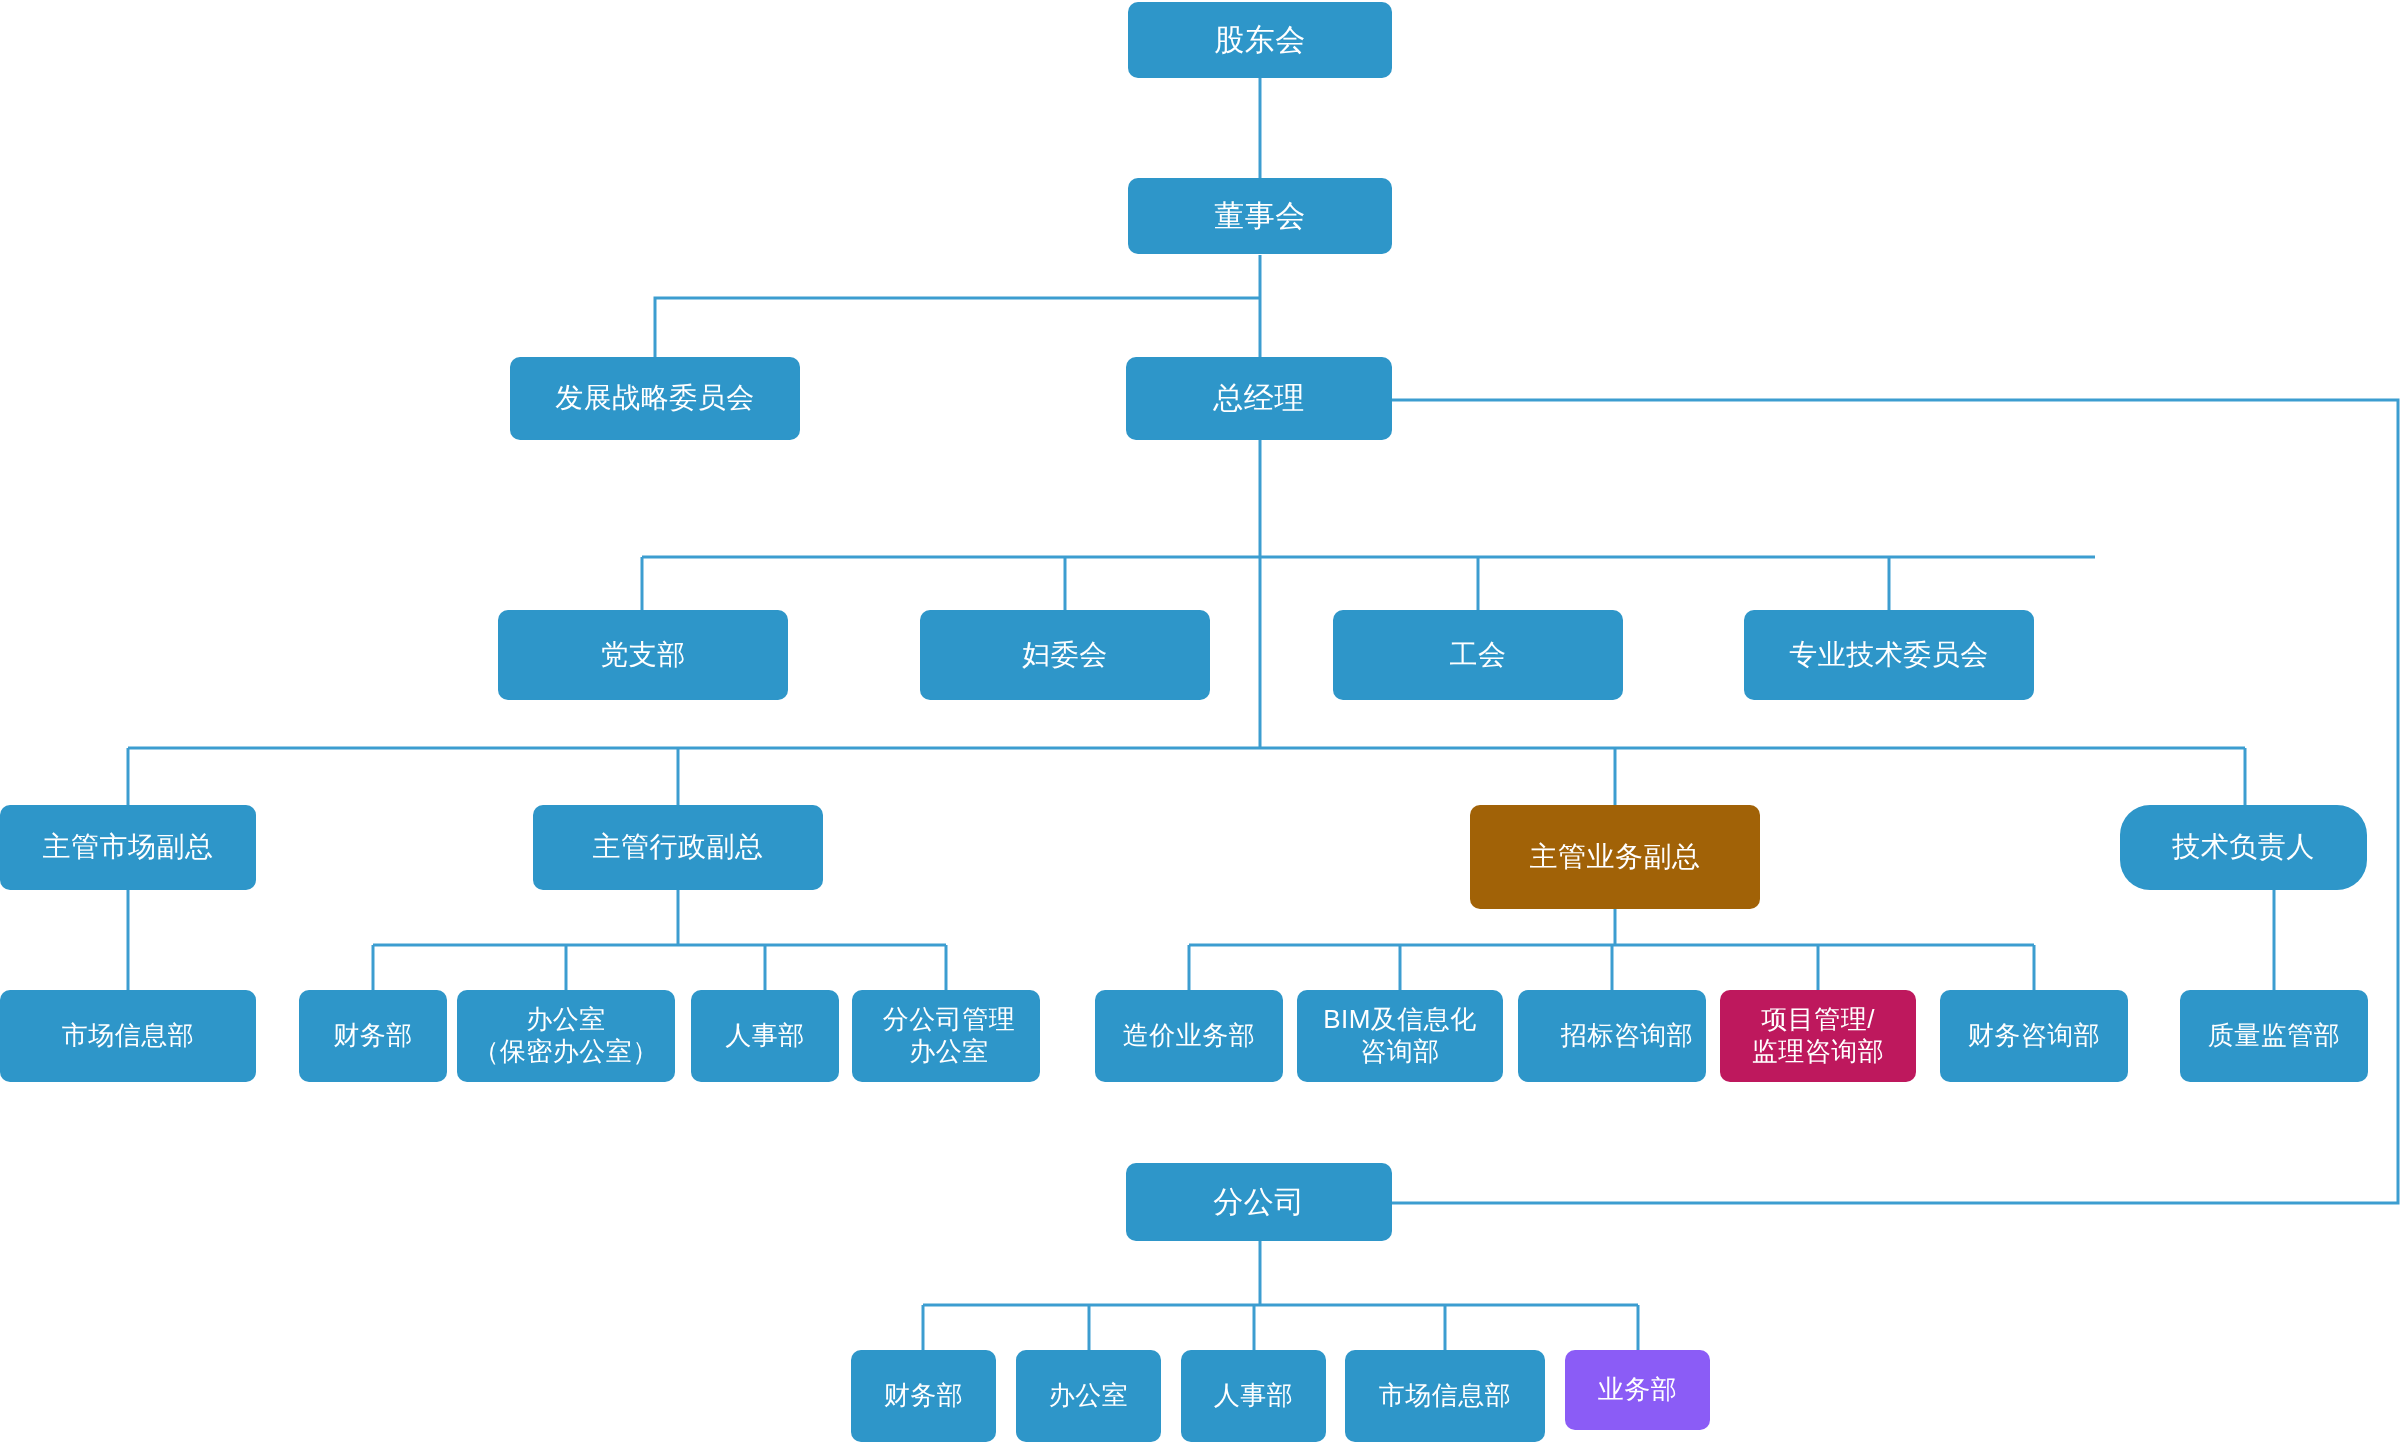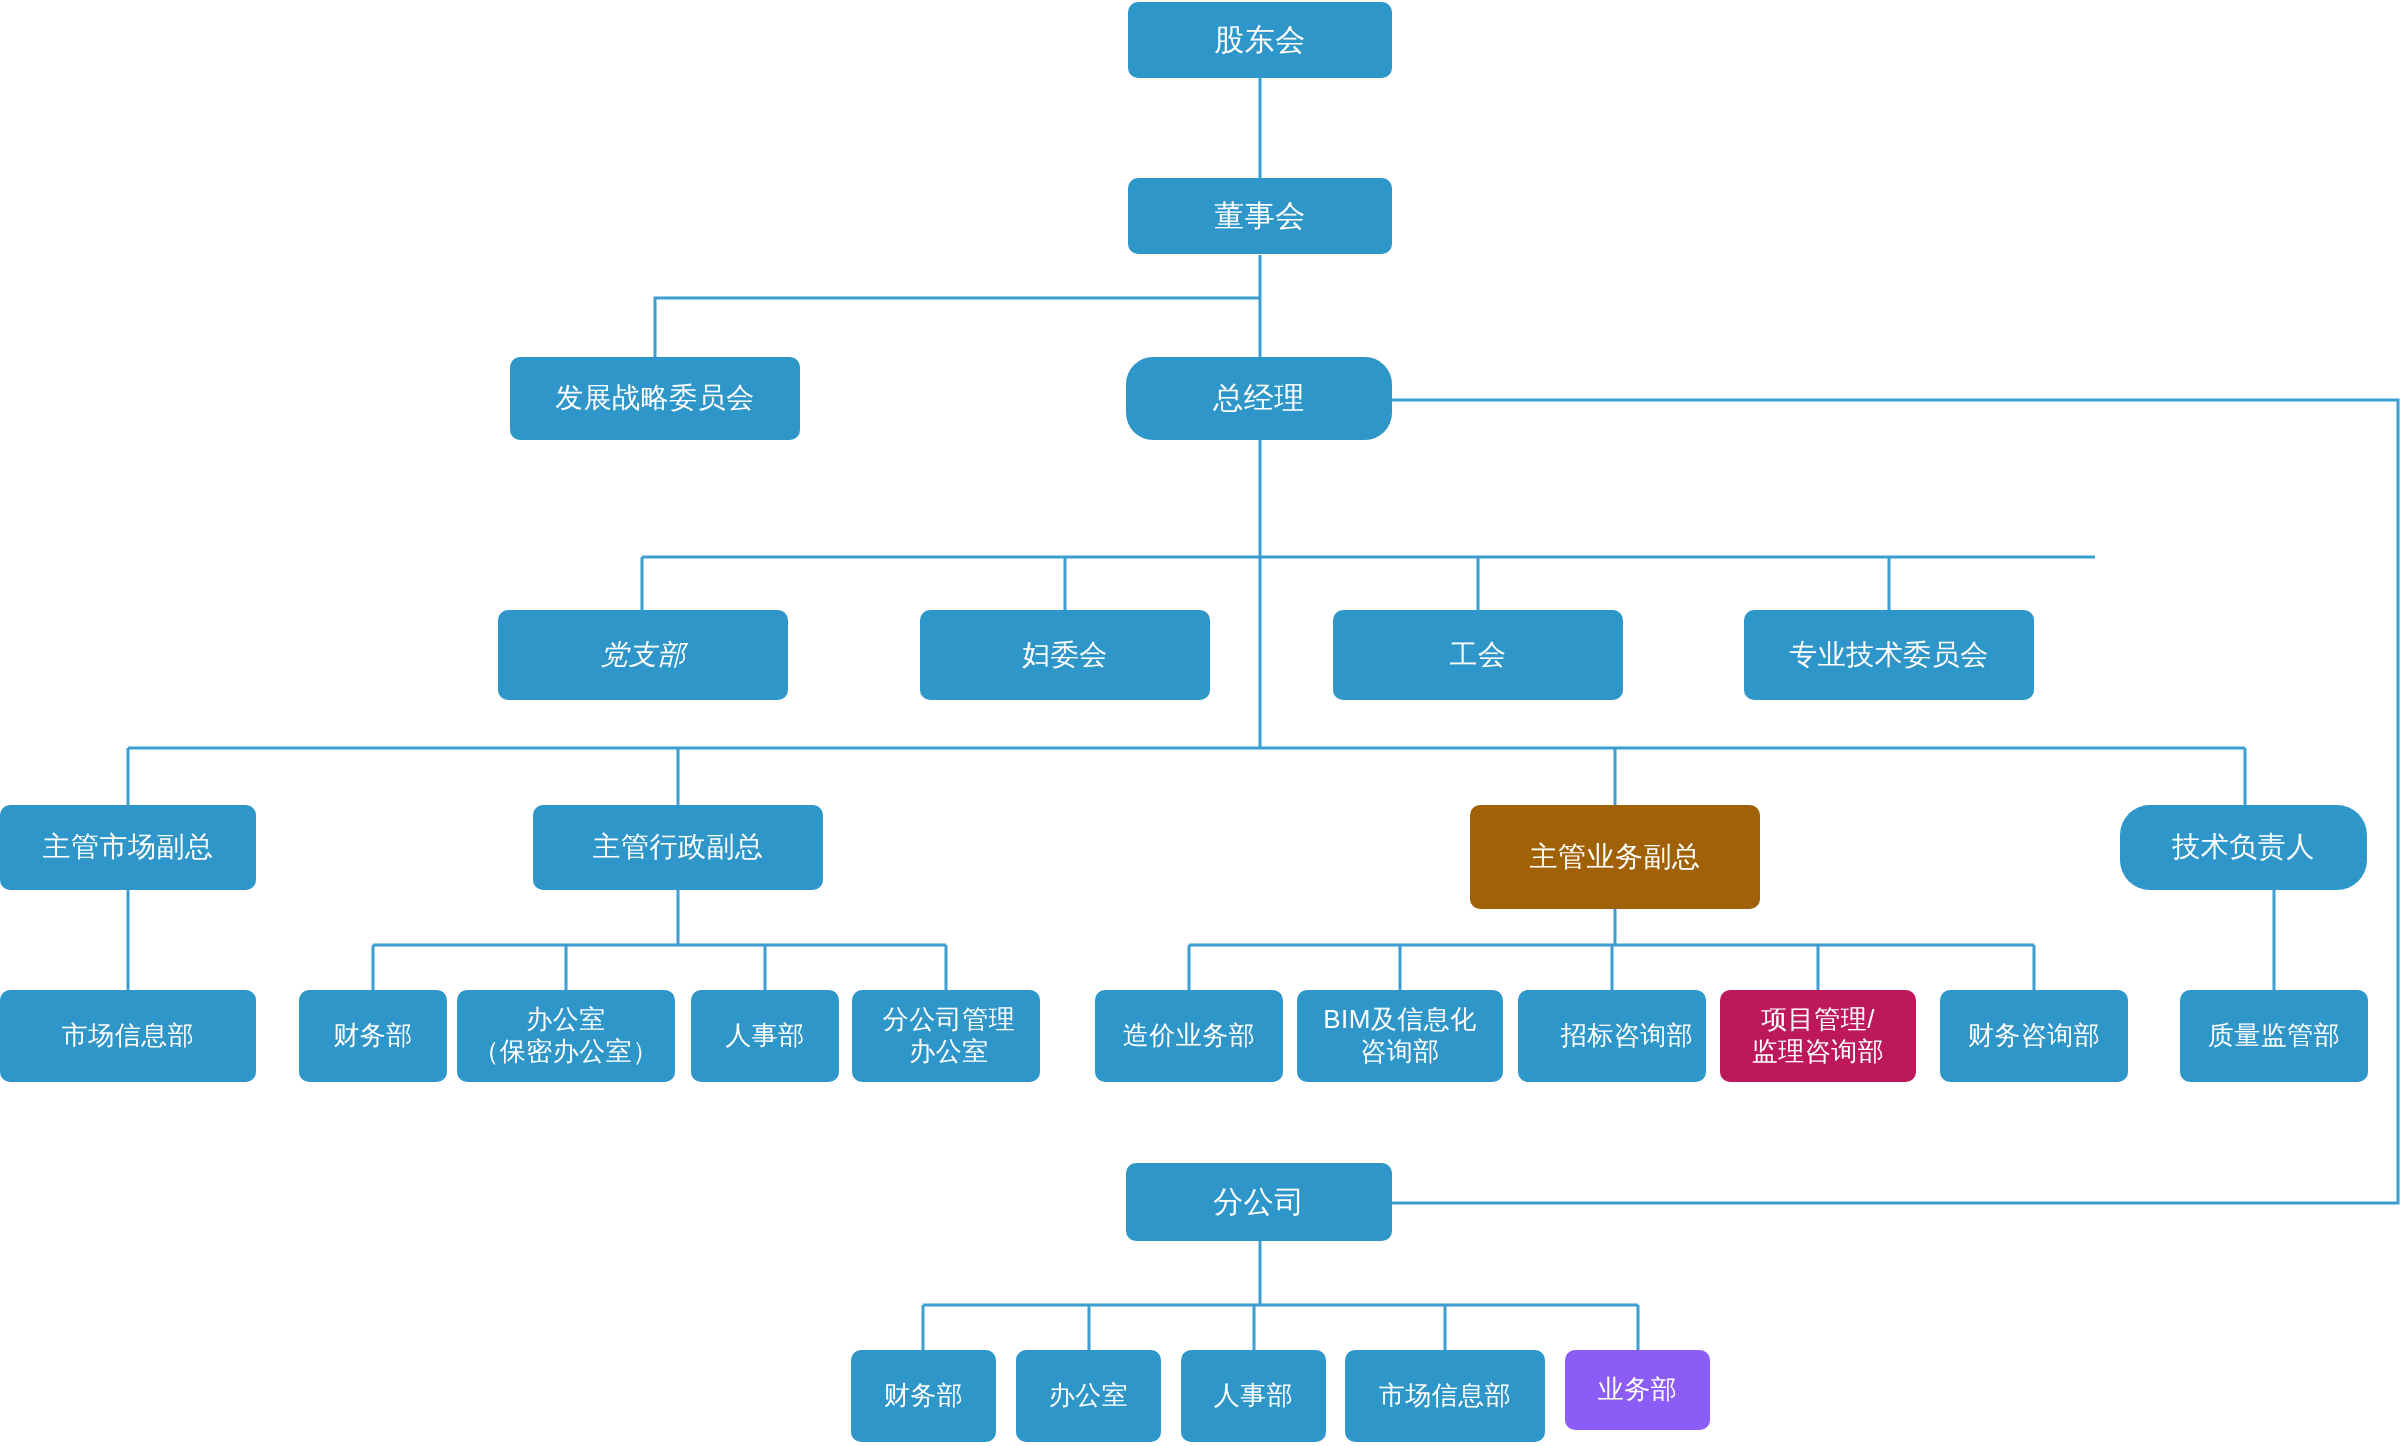--- a/index.html
+++ b/index.html
@@ -80,22 +80,22 @@
       <path d="M923,1305 L1638,1305" fill="none" stroke="#3C9DD0" stroke-width="3"></path>
       <path d="M923,1305 L923,1350" fill="none" stroke="#3C9DD0" stroke-width="3"></path>
       <path d="M1089,1305 L1089,1350" fill="none" stroke="#3C9DD0" stroke-width="3"></path>
       <path d="M1254,1305 L1254,1350" fill="none" stroke="#3C9DD0" stroke-width="3"></path>
       <path d="M1445,1305 L1445,1350" fill="none" stroke="#3C9DD0" stroke-width="3"></path>
       <path d="M1638,1305 L1638,1350" fill="none" stroke="#3C9DD0" stroke-width="3"></path>
     </svg>
 <div class="node sz" style="left: 1128px; top: 2px; width: 264px; height: 76px; background: rgb(46, 150, 201); color: rgb(255, 255, 255);"><span>股东会</span></div>
     <div class="node sz" style="left: 1128px; top: 178px; width: 264px; height: 76px; background: rgb(46, 150, 201); color: rgb(255, 255, 255);"><span>董事会</span></div>
     <div class="node md" style="left: 510px; top: 357px; width: 290px; height: 83px; background: rgb(46, 150, 201); color: rgb(255, 255, 255);"><span>发展战略委员会</span></div>
-    <div class="node sz" style="left: 1126px; top: 357px; width: 266px; height: 83px; background: rgb(46, 150, 201); color: rgb(255, 255, 255); border-radius: 27px;"><span>总经理</span></div>
-    <div class="node md" style="left: 498px; top: 610px; width: 290px; height: 90px; background: rgb(46, 150, 201); color: rgb(255, 255, 255); font-style: italic;"><span>党支部</span></div>
+    <div class="node sz" style="left: 1126px; top: 357px; width: 266px; height: 83px; background: rgb(46, 150, 201); color: rgb(255, 255, 255);"><span>总经理</span></div>
+    <div class="node md" style="left: 498px; top: 610px; width: 290px; height: 90px; background: rgb(46, 150, 201); color: rgb(255, 255, 255);"><span>党支部</span></div>
     <div class="node md" style="left: 920px; top: 610px; width: 290px; height: 90px; background: rgb(46, 150, 201); color: rgb(255, 255, 255);"><span>妇委会</span></div>
     <div class="node md" style="left: 1333px; top: 610px; width: 290px; height: 90px; background: rgb(46, 150, 201); color: rgb(255, 255, 255);"><span>工会</span></div>
     <div class="node md" style="left: 1744px; top: 610px; width: 290px; height: 90px; background: rgb(46, 150, 201); color: rgb(255, 255, 255);"><span>专业技术委员会</span></div>
     <div class="node md" style="left: 0px; top: 805px; width: 256px; height: 85px; background: rgb(46, 150, 201); color: rgb(255, 255, 255);"><span>主管市场副总</span></div>
     <div class="node md" style="left: 533px; top: 805px; width: 290px; height: 85px; background: rgb(46, 150, 201); color: rgb(255, 255, 255);"><span>主管行政副总</span></div>
     <div class="node md" style="left: 1470px; top: 805px; width: 290px; height: 104px; background: #a16207; color: rgb(255, 255, 255);"><span>主管业务副总</span></div>
     <div class="node md" style="left: 2120px; top: 805px; width: 247px; height: 85px; background: rgb(46, 150, 201); color: rgb(255, 255, 255); border-radius: 30px;"><span>技术负责人</span></div>
     <div class="node sm" style="left: 0px; top: 990px; width: 256px; height: 92px; background: rgb(46, 150, 201); color: rgb(255, 255, 255);"><span>市场信息部</span></div>
     <div class="node sm" style="left: 299px; top: 990px; width: 148px; height: 92px; background: rgb(46, 150, 201); color: rgb(255, 255, 255);"><span>财务部</span></div>
     <div class="node sm" style="left: 457px; top: 990px; width: 218px; height: 92px; background: rgb(46, 150, 201); color: rgb(255, 255, 255);"><span>办公室

